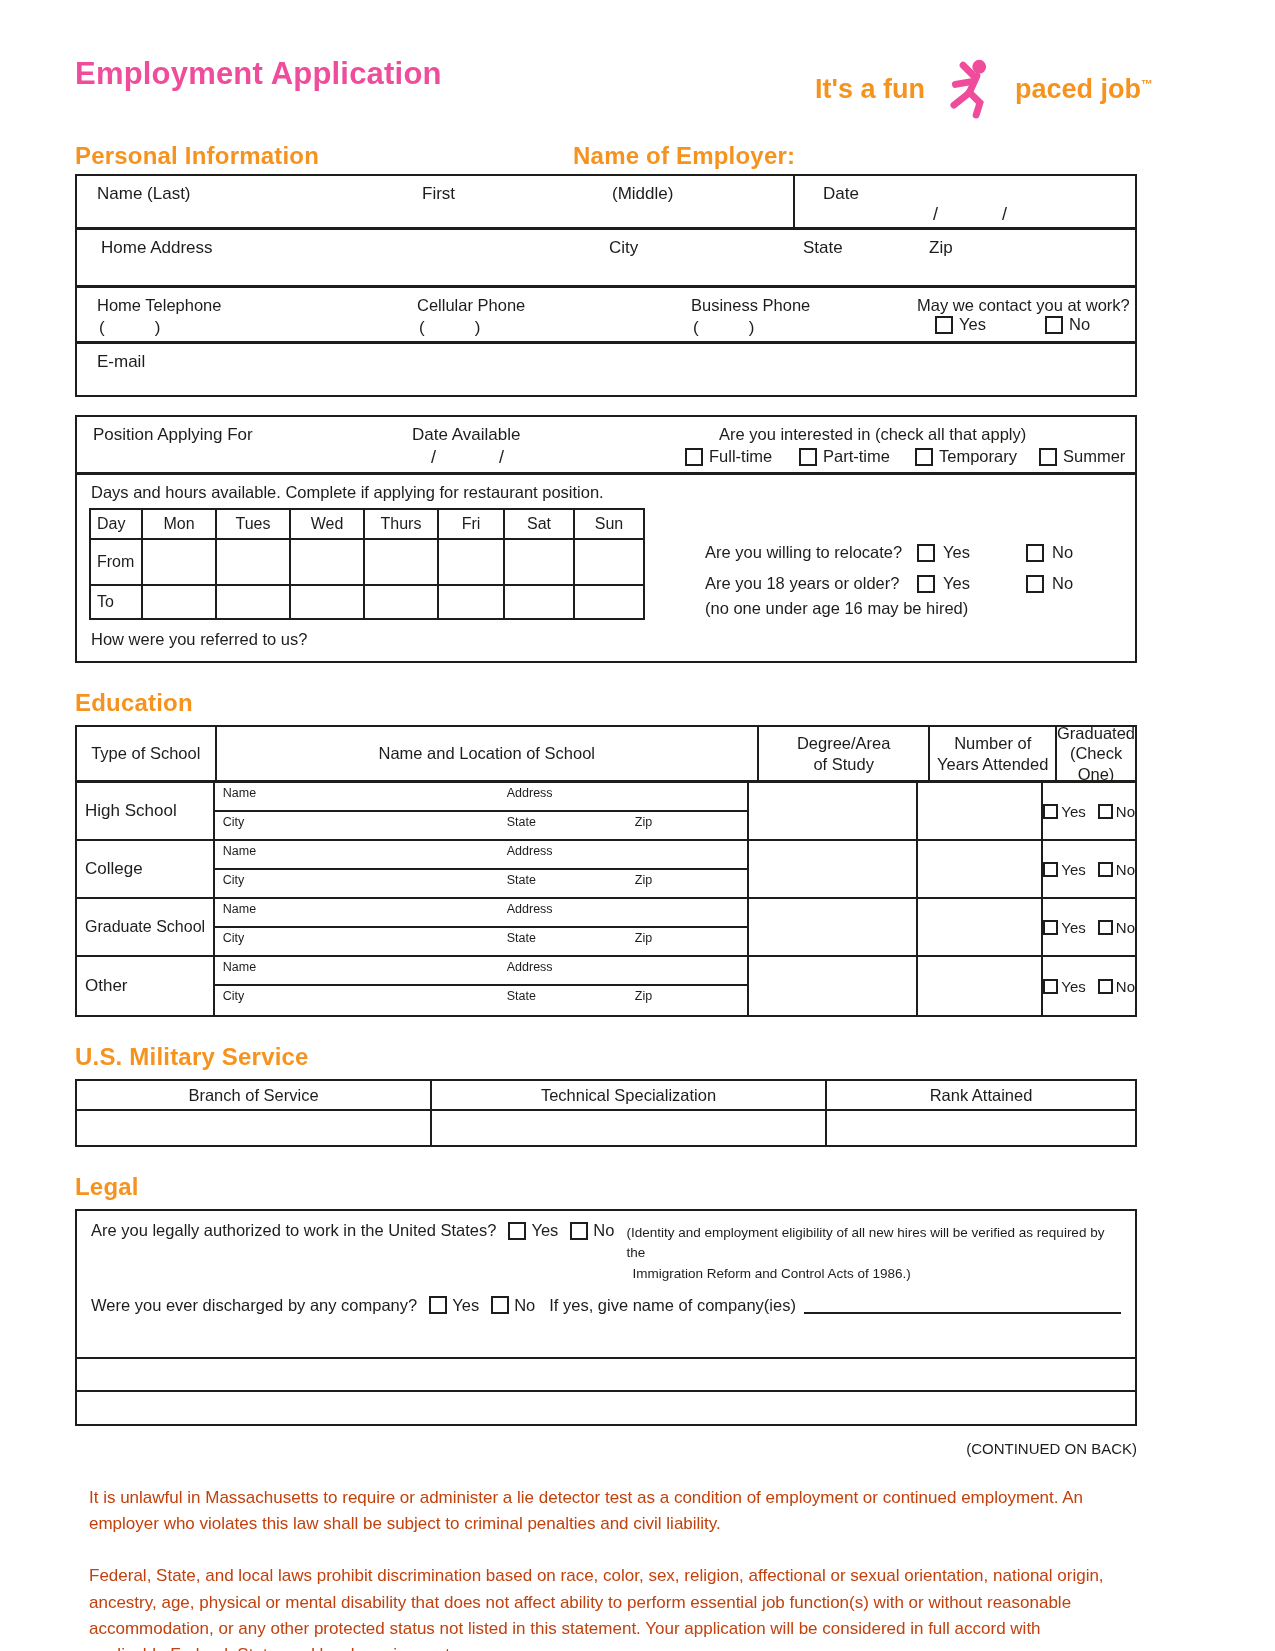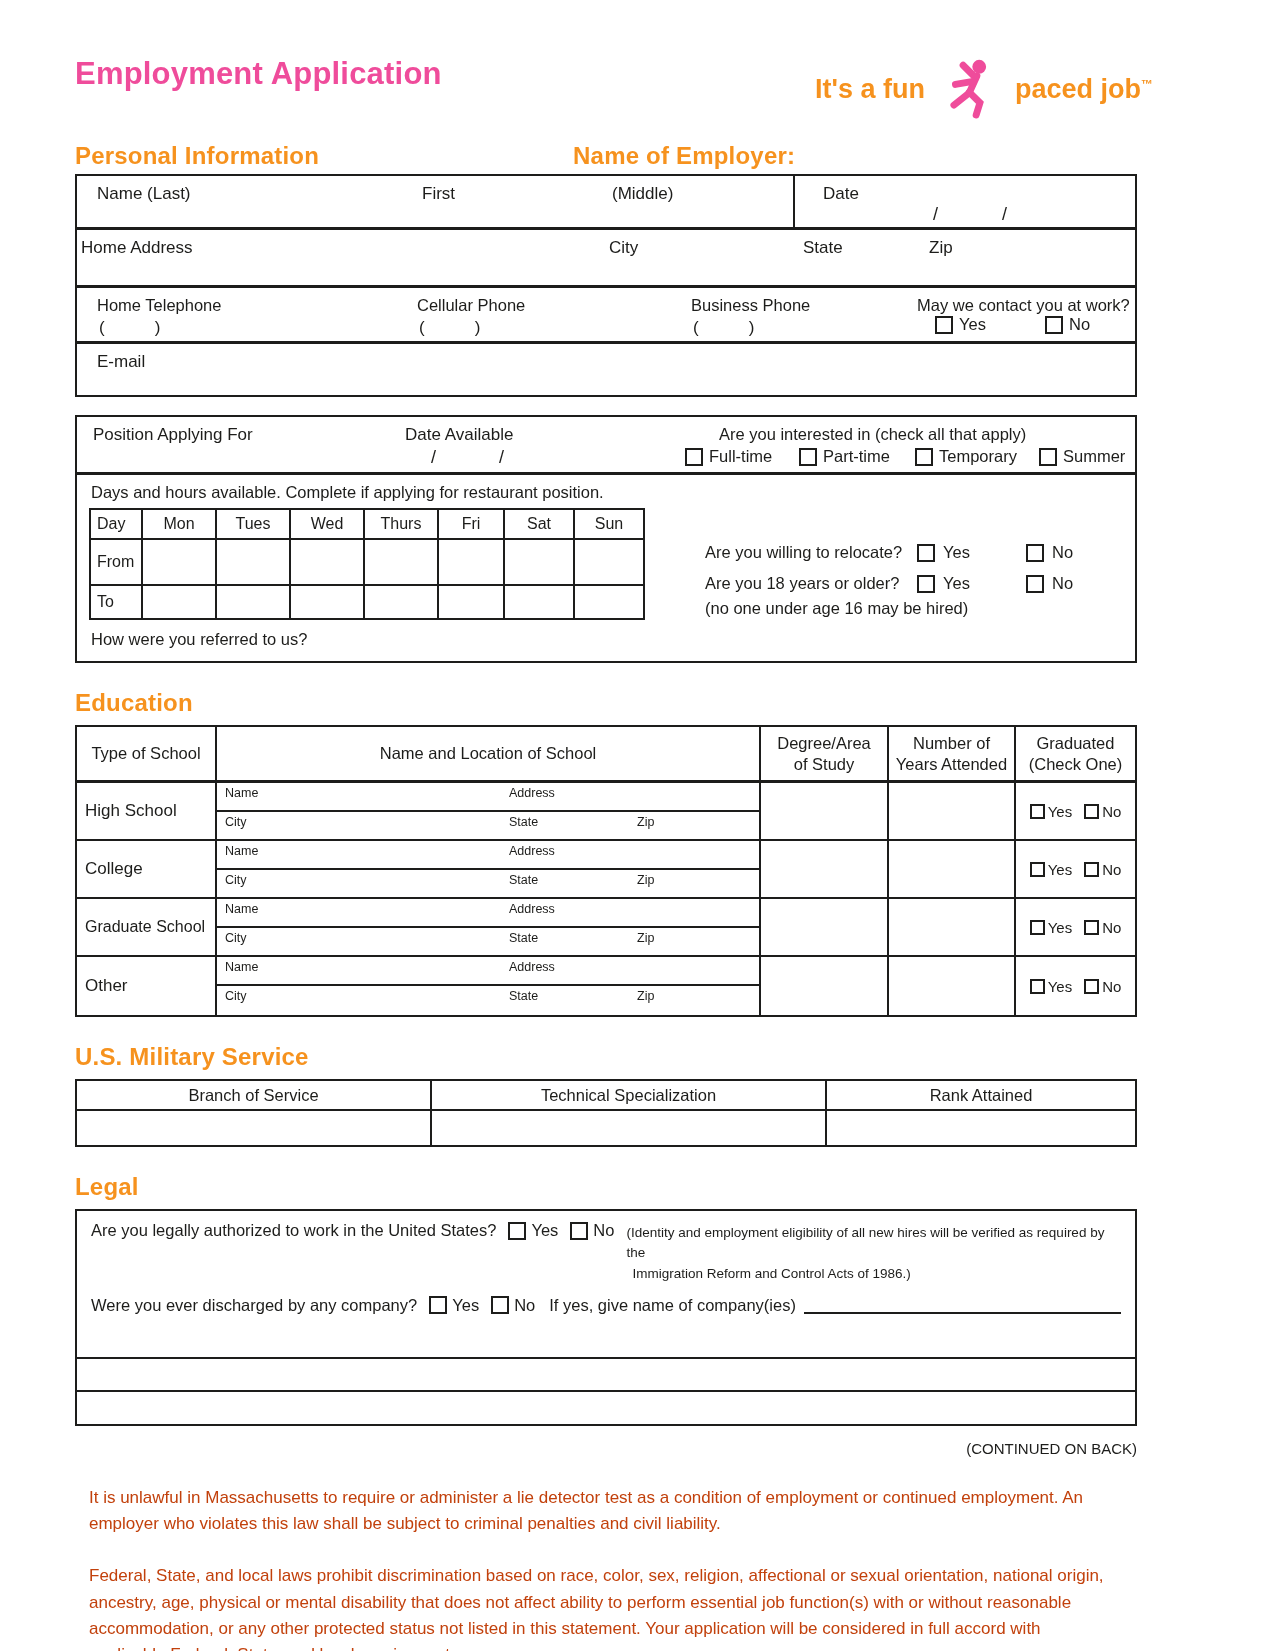--- a/index.html
+++ b/index.html
@@ -56,21 +56,21 @@
   .rel-c { width:112px; display:flex; align-items:center; gap:8px; }
   .rel-note { font-size:16.5px; margin-top:0; }
   .referred { margin:10px 0 0 14px; font-size:16.5px; }
   
   .edu-table { margin-top:8px; width:1062px; border:2px solid #1d1d1b; }
   .edu-hrow { display:flex; border-bottom:3px solid #1d1d1b; height:56px; }
   .edu-row  { display:flex; border-bottom:2px solid #1d1d1b; height:58px; }
   .edu-row:last-child { border-bottom:none; }
   .ec { border-right:2px solid #1d1d1b; position:relative; }
   .ec:last-child { border-right:none; }
-  .ec1 { width:140px; } .ec2 { width:544px; } .ec3 { width:128px; } .ec4 { width:127px; } .ec5 { flex:1; }
+  .ec1 { width:140px; } .ec2 { width:544px; } .ec3 { width:172px; } .ec4 { width:127px; } .ec5 { flex:1; }
   .edu-hrow .ec { display:flex; align-items:center; justify-content:center; text-align:center; font-size:16.5px; line-height:1.25; }
   .school { display:flex; align-items:center; padding-left:8px; font-size:17px; }
   .sub { height:29px; position:relative; }
   .sub.topline { border-bottom:2px solid #1d1d1b; }
   .sub .lbl { top:3px; }
   .yn { display:flex; align-items:center; justify-content:center; gap:3px; height:100%; font-size:15px; }
   .yn .gap { width:6px; }
   
   .mil-table { margin-top:8px; width:1062px; border:2px solid #1d1d1b; }
   .mil-hrow { display:flex; border-bottom:2px solid #1d1d1b; height:30px; }
@@ -132,21 +132,21 @@
       <span class="lbl" style="left:20px">Name (Last)</span>
       <span class="lbl" style="left:345px">First</span>
       <span class="lbl" style="left:535px">(Middle)</span>
       <div class="pi-date">
         <span class="lbl" style="left:28px">Date</span>
         <span class="slash" style="left:138px;top:28px">/</span>
         <span class="slash" style="left:207px;top:28px">/</span>
       </div>
     </div>
     <div class="row pi-r2">
-      <span class="lbl" style="left:4px">Home Address</span>
+      <span class="lbl" style="left:24px">Home Address</span>
       <span class="lbl" style="left:532px">City</span>
       <span class="lbl" style="left:726px">State</span>
       <span class="lbl" style="left:852px">Zip</span>
     </div>
     <div class="row pi-r3">
       <span class="lbl" style="left:20px;font-size:16.5px">Home Telephone</span>
       <span class="paren" style="left:22px">
           <span>(</span>
           <span>)</span>
         </span>
@@ -171,21 +171,21 @@
         </span>
     </div>
     <div class="row pi-r4">
       <span class="lbl" style="left:20px">E-mail</span>
     </div>
   </div>
 
   <div class="box pos-box">
     <div class="row pos-r1">
       <span class="lbl" style="left:16px">Position Applying For</span>
-      <span class="lbl" style="left:328px">Date Available</span>
+      <span class="lbl" style="left:335px">Date Available</span>
       <span class="slash" style="left:354px;top:30px">/</span>
       <span class="slash" style="left:422px;top:30px">/</span>
       <span class="lbl" style="left:642px;font-size:16.5px">Are you interested in (check all that apply)</span>
       <span class="opt" style="left:608px">
           <span class="cb"></span>
           <span>Full-time</span>
         </span>
       <span class="opt" style="left:722px">
           <span class="cb"></span>
           <span>Part-time</span>

